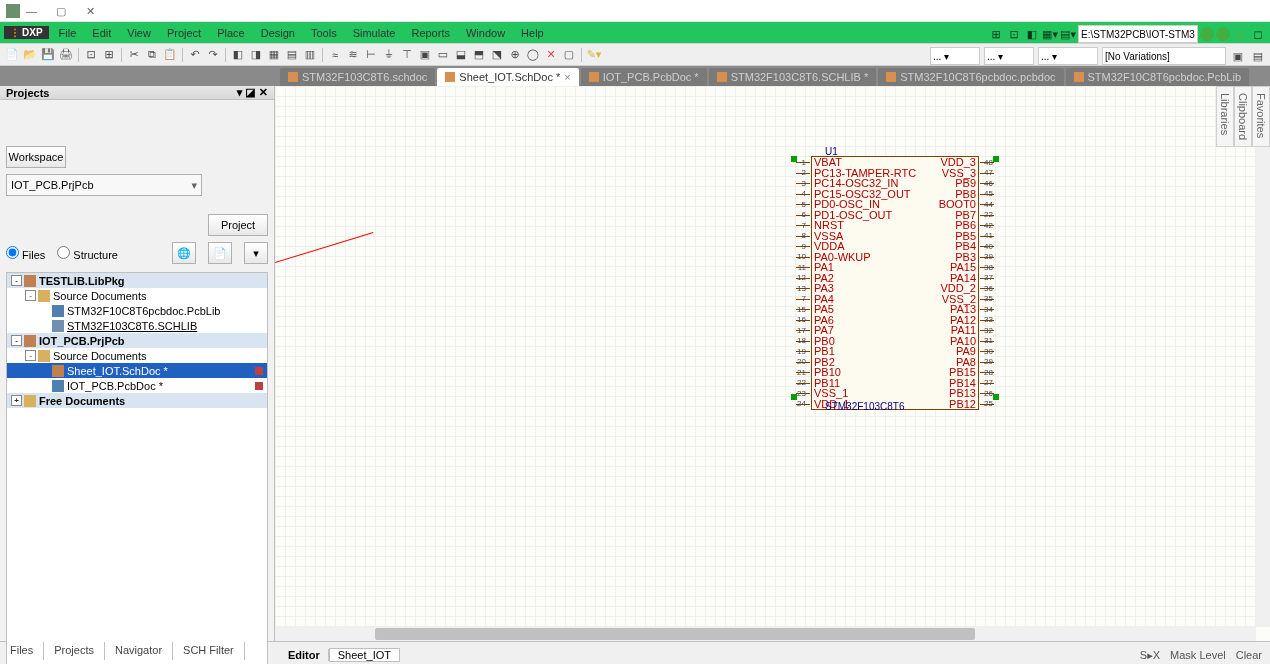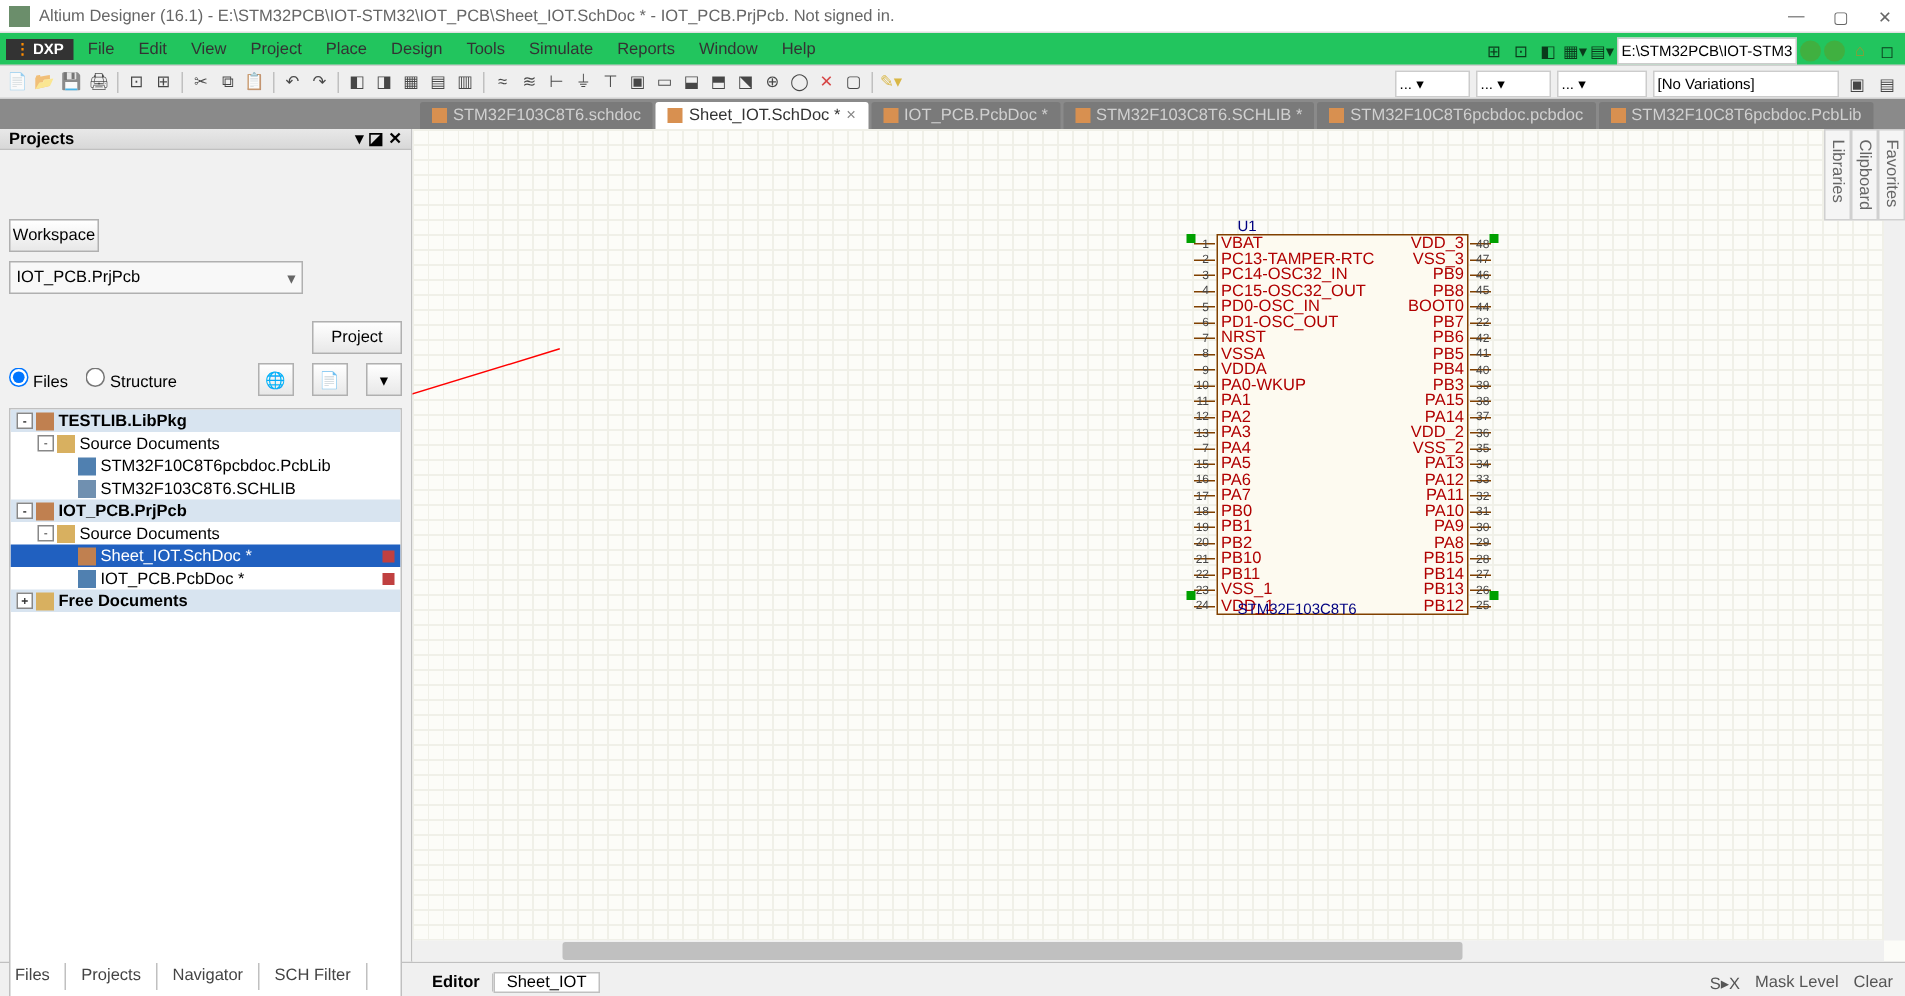--- a/index.html
+++ b/index.html
@@ -99,21 +99,20 @@
 
 
 .right-collapsed { position: absolute; right: 0; top: 86px; width: 18px; writing-mode: vertical-rl; text-orientation: mixed; font-size: 10px; color: #666; }
 .right-collapsed div { padding: 6px 2px; border: 1px solid #d0d0d0; background: #f5f5f5; margin-bottom: 1px; cursor: pointer; }
 </style>
 </head>
 <body>
 
 <div class="titlebar">
   <div class="appicon"></div>
-  <div class="title">Altium Designer (16.1) - E:\STM32PCB\IOT-STM32\IOT_PCB\Sheet_IOT.SchDoc * - IOT_PCB.PrjPcb. Not signed in.</div>
   <div class="winbtns">
     <div class="winbtn">—</div>
     <div class="winbtn">▢</div>
     <div class="winbtn">✕</div>
   </div>
 </div>
 
 <div class="menubar">
   <span class="dxp">DXP</span>
   <span id="menu-slot"><span class="menuitem">File</span><span class="menuitem">Edit</span><span class="menuitem">View</span><span class="menuitem">Project</span><span class="menuitem">Place</span><span class="menuitem">Design</span><span class="menuitem">Tools</span><span class="menuitem">Simulate</span><span class="menuitem">Reports</span><span class="menuitem">Window</span><span class="menuitem">Help</span></span>
@@ -244,21 +243,21 @@
           <div class="tree-row" style="padding-left: 18px;">
             <span class="tree-toggle">-</span>
             <span class="tree-icon ti-folder"></span>
             <span>Source Documents</span>
           </div>
           <div class="tree-row" style="padding-left: 32px;">
             <span style="width:13px;display:inline-block"></span>
             <span class="tree-icon ti-pcb"></span>
             <span>STM32F10C8T6pcbdoc.PcbLib</span>
           </div>
-          <div class="tree-row" style="padding-left: 32px;">
+          <div class="tree-row" style="padding-left: 32px; text-decoration: underline;">
             <span style="width:13px;display:inline-block"></span>
             <span class="tree-icon ti-lib"></span>
             <span>STM32F103C8T6.SCHLIB</span>
           </div>
           <div class="tree-row bold" style="background: rgb(216, 228, 240); padding-left: 4px;">
             <span class="tree-toggle">-</span>
             <span class="tree-icon ti-file"></span>
             <span>IOT_PCB.PrjPcb</span>
           </div>
           <div class="tree-row" style="padding-left: 18px;">

